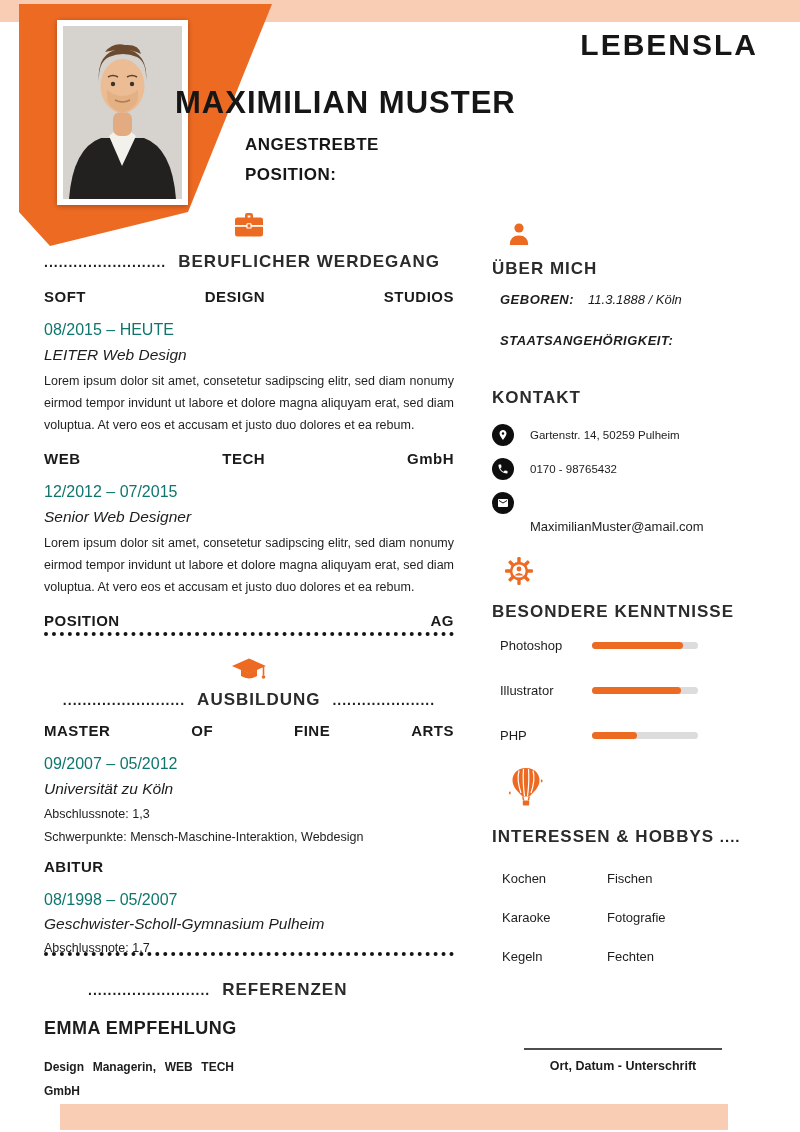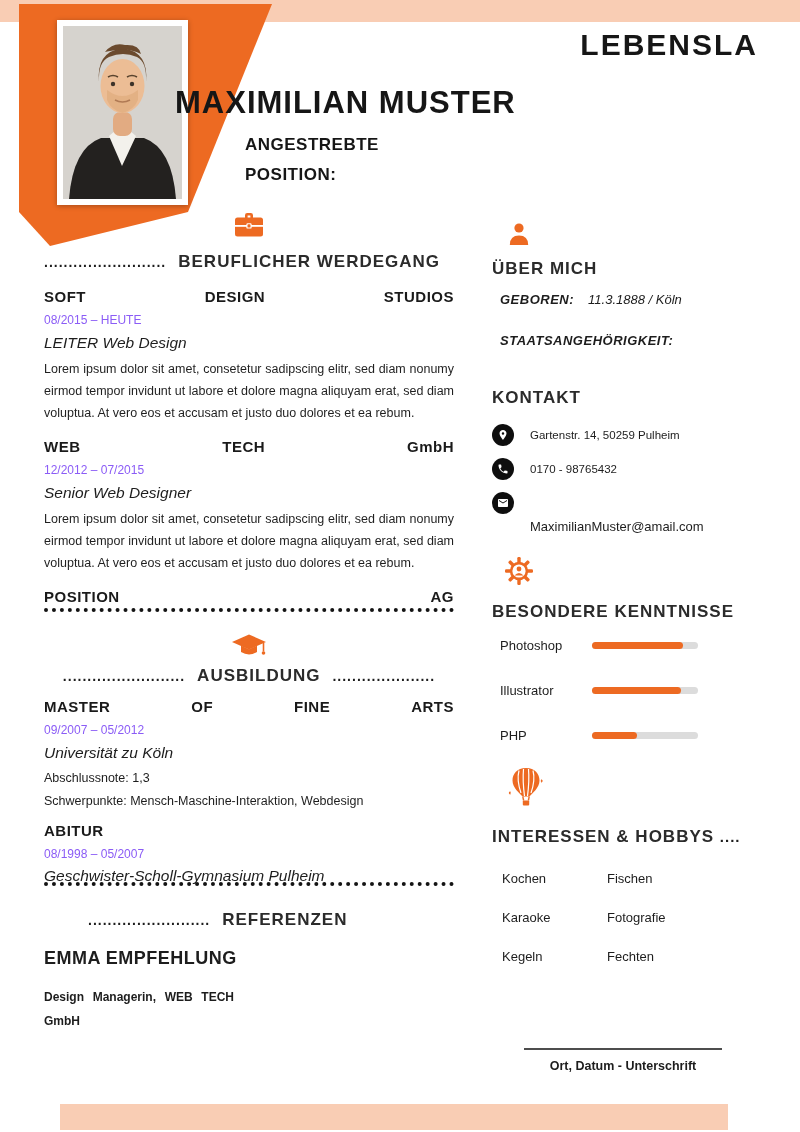--- a/index.html
+++ b/index.html
@@ -36,21 +36,21 @@
   .sec-header { display:flex; align-items:baseline; gap:12px; margin-top:14px; }
   .sec-header.centered { justify-content:center; }
   .sec-header.indent { padding-left:44px; }
   .dots { font-size:14px; font-weight:bold; letter-spacing:1px; color:#1d1d1d; white-space:nowrap; }
   .sec-title { font-size:17px; font-weight:bold; letter-spacing:1px; color:#2b2b2b; white-space:nowrap; }
 
   .company-row { display:flex; justify-content:space-between; font-size:15px; font-weight:bold;
     letter-spacing:.5px; color:#1a1a1a; }
   .job { margin-top:16px; }
   .job2 { margin-top:14px; }
-  .period { margin-top:8px; font-size:12px; color:#8b5cf6; }
+  .period { margin-top:16px; font-size:16px; color:#0f766e; }
   .role { margin-top:7px; font-size:15.5px; font-style:italic; }
   .para { margin-top:6px; font-size:12.5px; line-height:22px; text-align:justify; color:#1f1f1f; }
   .dotted-sep { border-bottom:4px dotted #141414; margin-top:3px; }
   .detail { margin-top:9px; font-size:12.5px; }
 
   .ref-name { margin-top:18px; font-size:18px; font-weight:bold; letter-spacing:.5px; }
   .ref-role { margin-top:16px; width:190px; font-size:12px; font-weight:bold; line-height:24px; }
   .ref-role .just { display:flex; justify-content:space-between; }
 
   
@@ -191,20 +191,21 @@
       <div class="detail">Abschlussnote: 1,3</div>
       <div class="detail">Schwerpunkte: Mensch-Maschine-Interaktion, Webdesign</div>
     </div>
 
     <div class="job" style="margin-top:14px;">
       <div class="company-row">
         <span>ABITUR</span>
       </div>
       <div class="period">08/1998 – 05/2007</div>
       <div class="role" style="margin-top:6px;">Geschwister-Scholl-Gymnasium Pulheim</div>
+      <div class="detail" style="margin-top:8px;">Abschlussnote: 1,7</div>
       <div class="dotted-sep" style="margin-top:-3px;"></div>
     </div>
 
     <div class="sec-header indent" style="margin-top:24px;">
       <span class="dots">.........................</span>
       <span class="sec-title">REFERENZEN</span>
     </div>
     <div class="ref-name">EMMA EMPFEHLUNG</div>
     <div class="ref-role">
       <div class="just">

